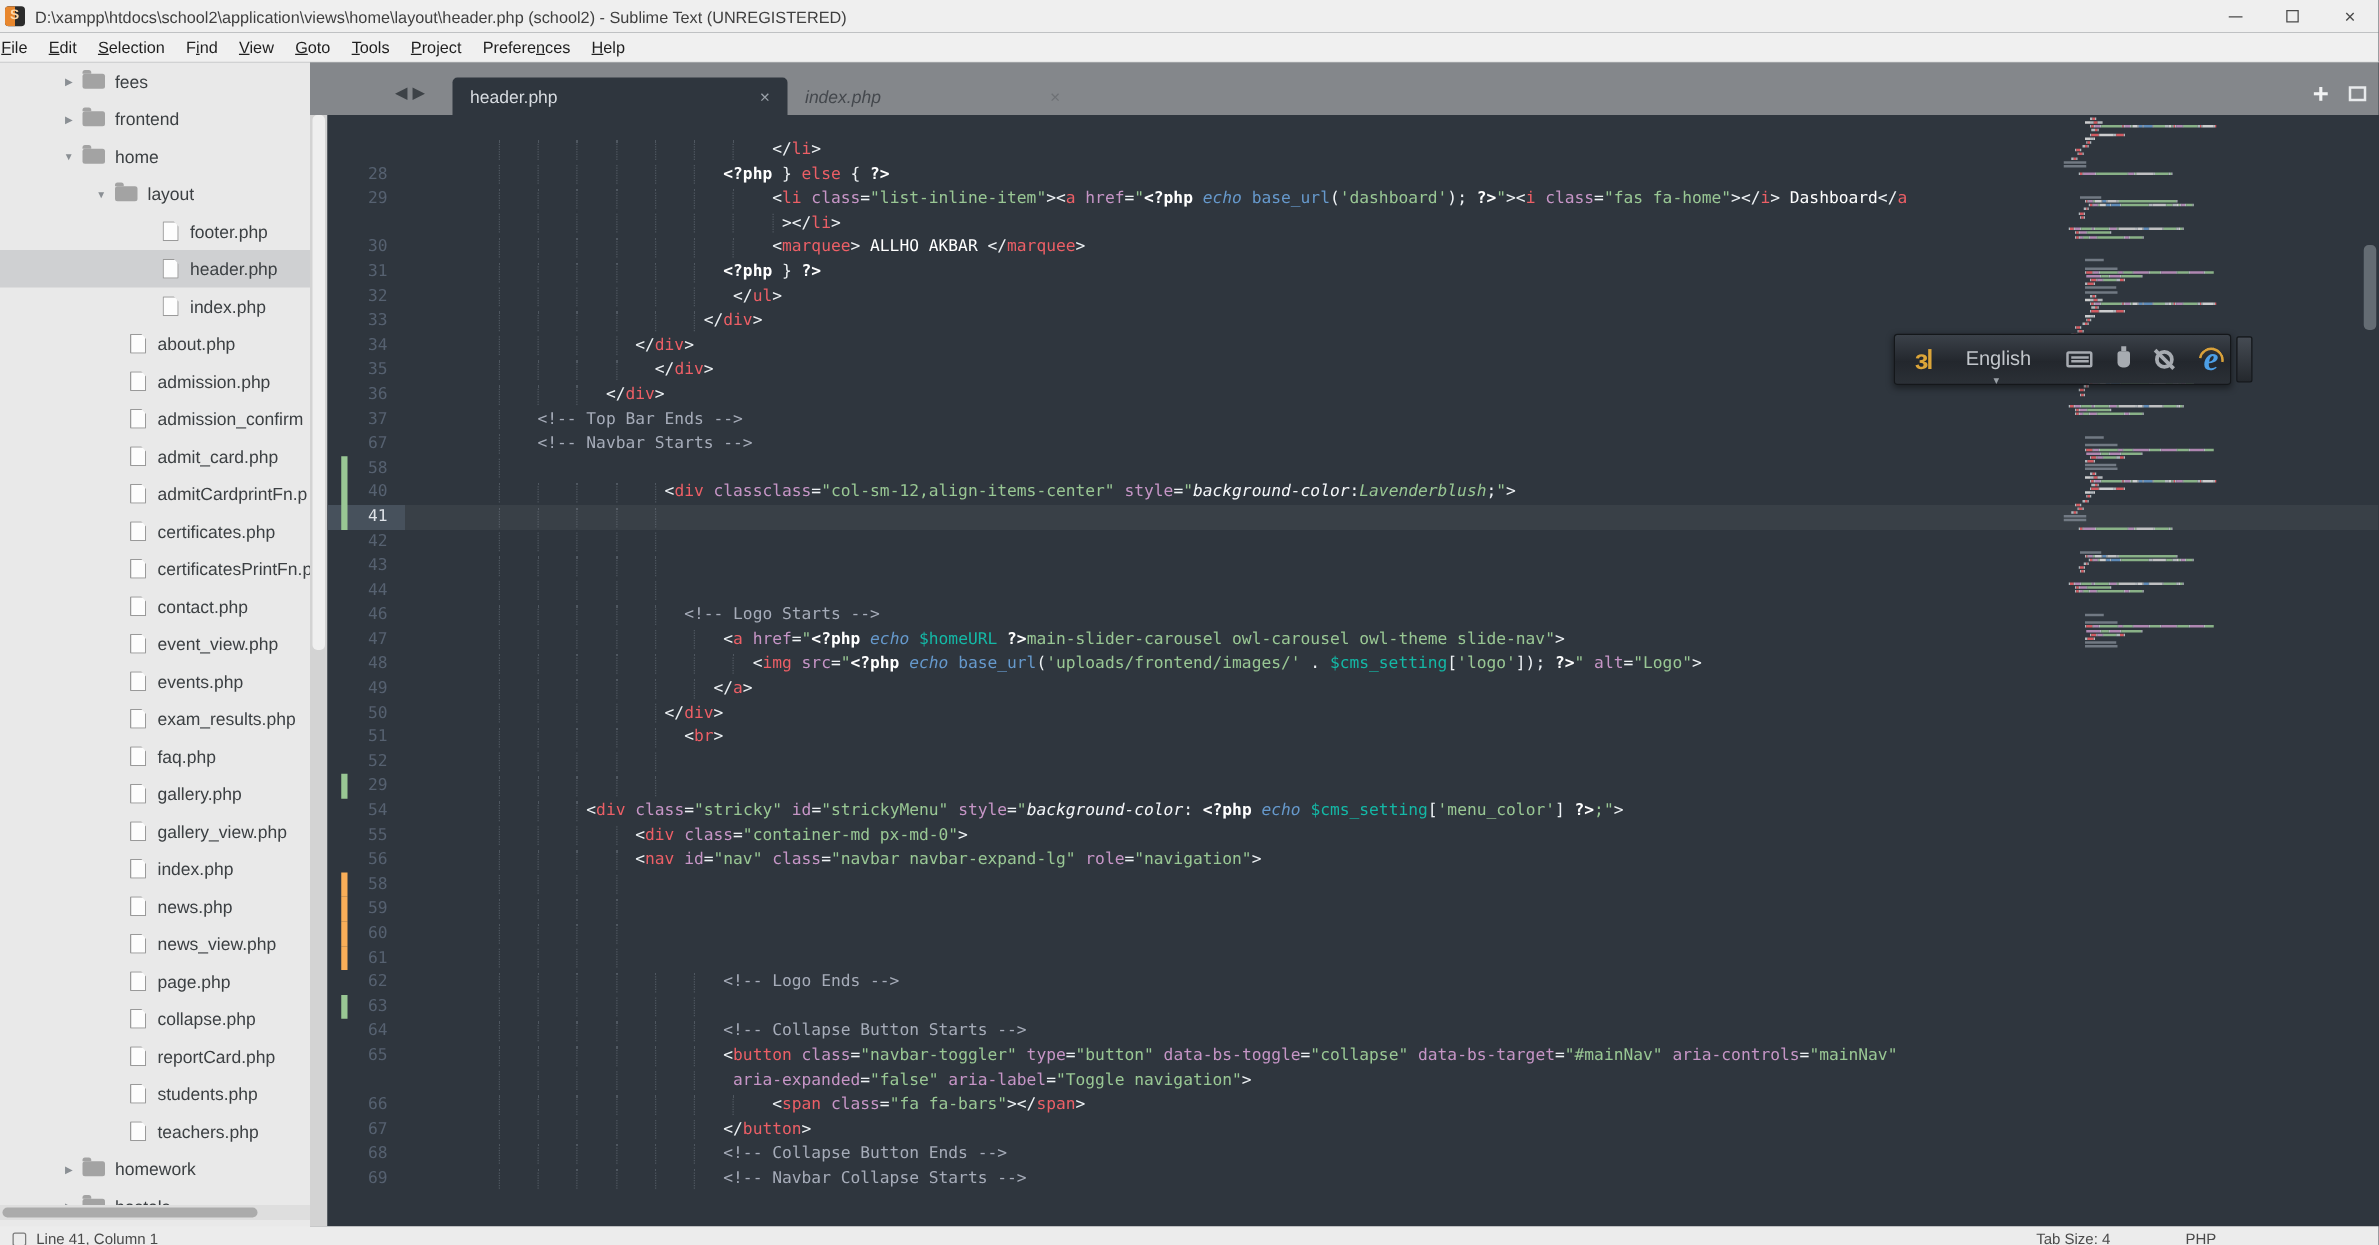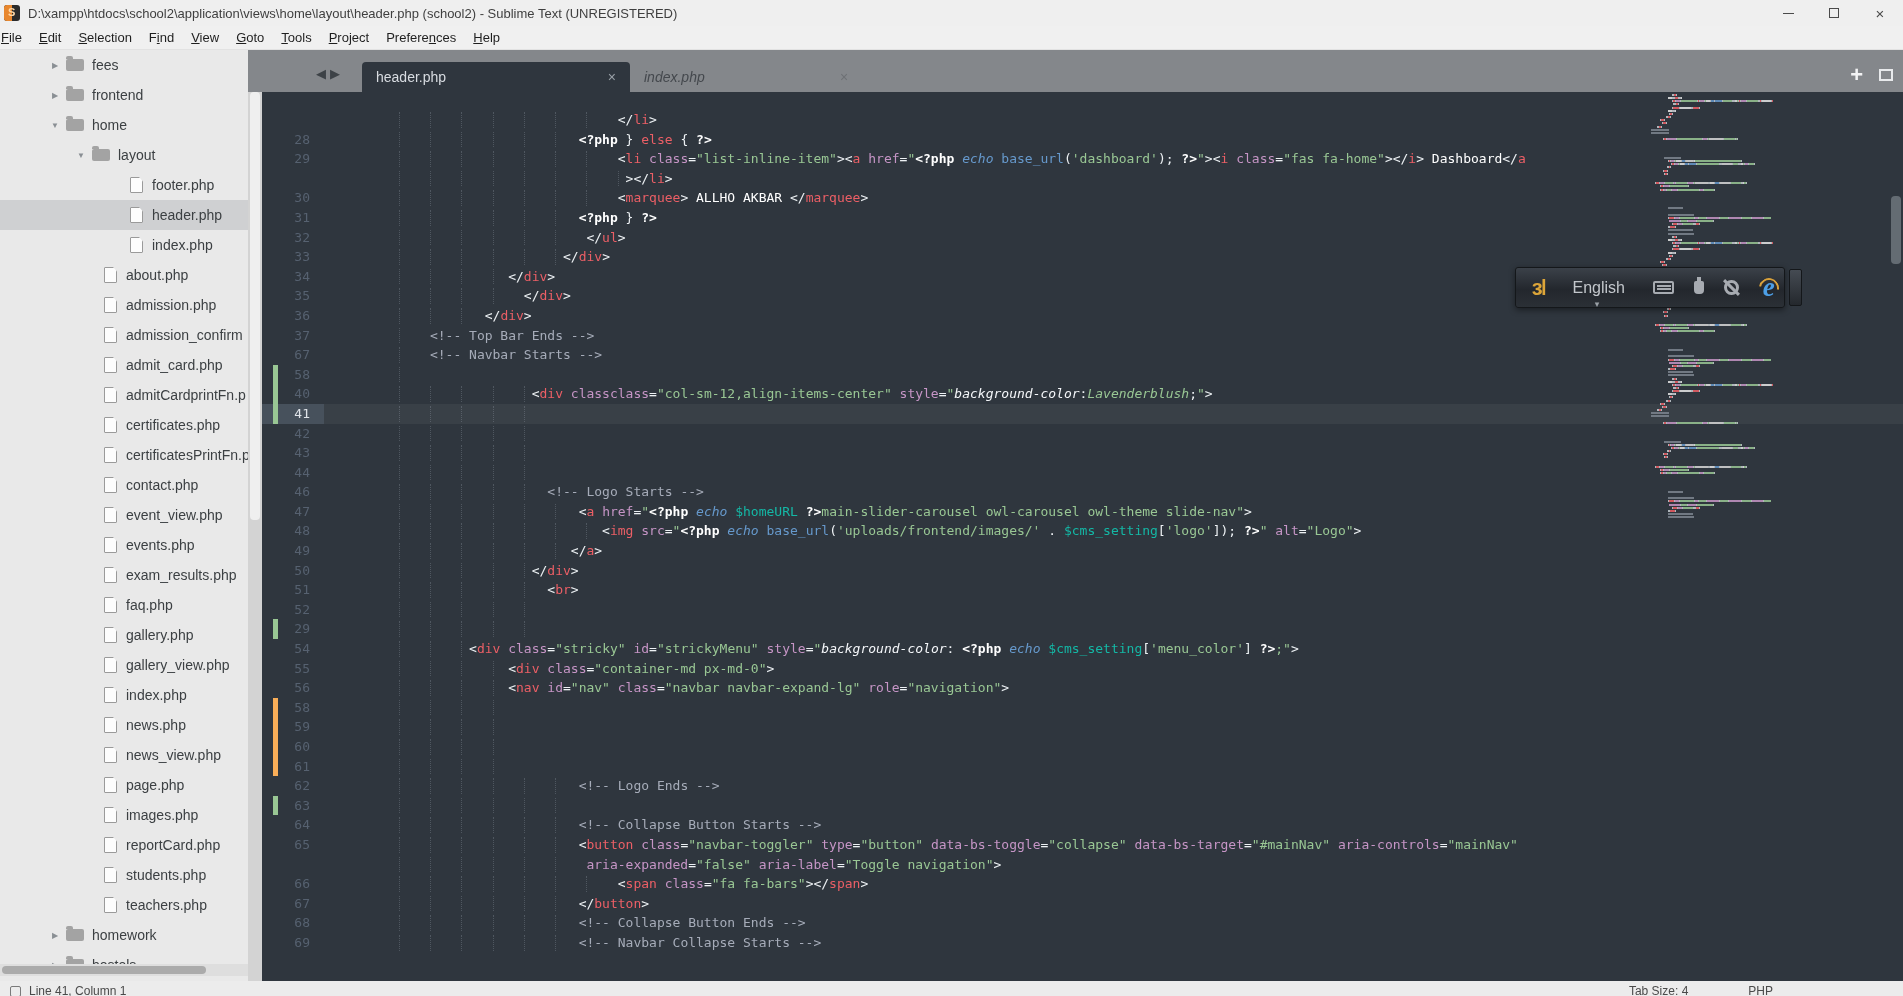--- a/index.html
+++ b/index.html
@@ -298,21 +298,21 @@
           <span>news_view.php</span>
         </div>
         <div class="side-row">
           <span style="flex: 0 0 auto; width: 100px;"></span>
           <span class="file-ic"></span>
           <span>page.php</span>
         </div>
         <div class="side-row">
           <span style="flex: 0 0 auto; width: 100px;"></span>
           <span class="file-ic"></span>
-          <span>images.php</span>
+          <span>collapse.php</span>
         </div>
         <div class="side-row">
           <span style="flex: 0 0 auto; width: 100px;"></span>
           <span class="file-ic"></span>
           <span>reportCard.php</span>
         </div>
         <div class="side-row">
           <span style="flex: 0 0 auto; width: 100px;"></span>
           <span class="file-ic"></span>
           <span>students.php</span>

